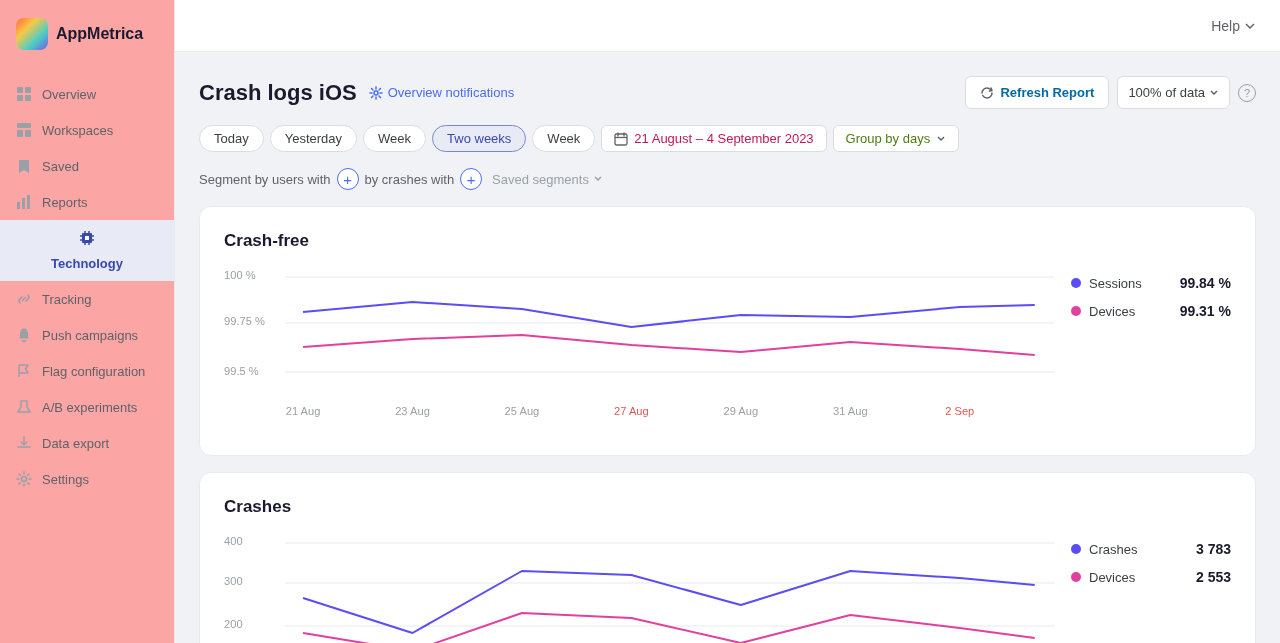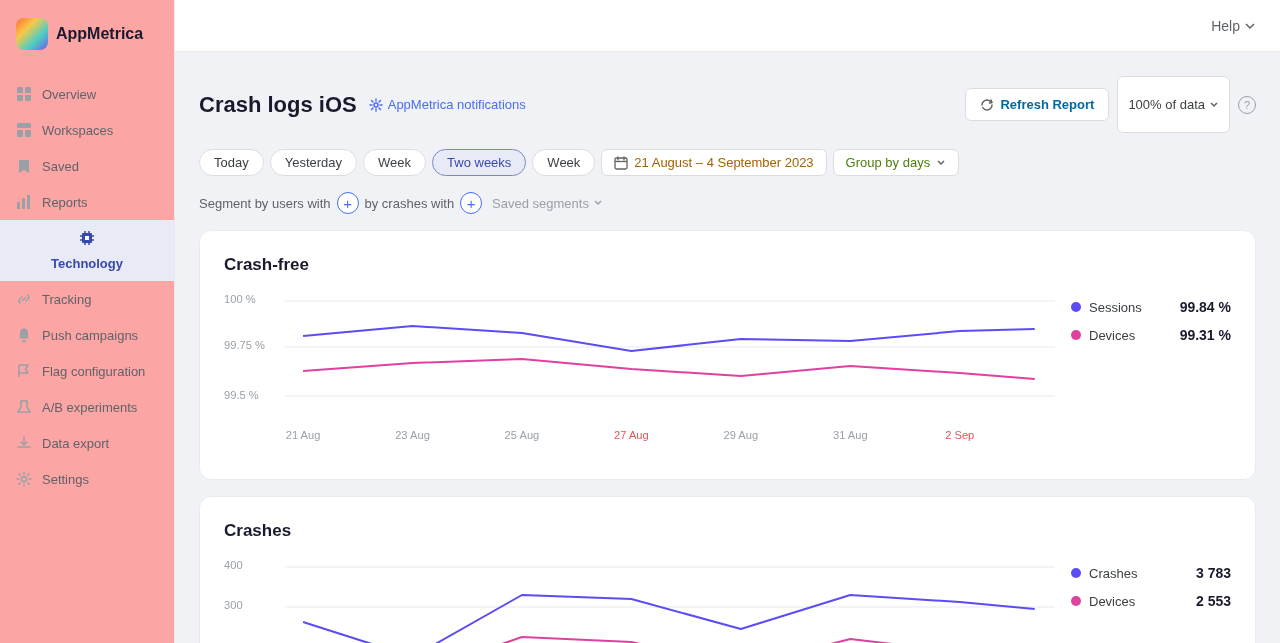--- a/index.html
+++ b/index.html
@@ -24,28 +24,28 @@
 
     
     .content { flex: 1; overflow-y: auto; padding: 24px 24px; }
 
     
     .page-header { display: flex; align-items: center; justify-content: space-between; margin-bottom: 16px; }
     .page-title-row { display: flex; align-items: center; gap: 12px; }
     .page-title { font-size: 22px; font-weight: 600; color: #1a1a2e; }
     .config-link { display: flex; align-items: center; gap: 5px; font-size: 13px; color: #4a6cf7; cursor: pointer; text-decoration: none; }
     .refresh-btn { display: flex; align-items: center; gap: 6px; background: #fff; border: 1px solid #dadce0; border-radius: 6px; padding: 8px 14px; font-size: 13px; color: #0369a1; cursor: pointer; font-weight: bold; }
-    .data-selector { display: flex; align-items: center; gap: 4px; background: #fff; border: 1px solid #dadce0; border-radius: 6px; padding: 20px 10px; font-size: 13px; color: #3c4043; cursor: pointer; margin-left: 8px; }
+    .data-selector { display: flex; align-items: center; gap: 4px; background: #fff; border: 1px solid #dadce0; border-radius: 6px; padding: 8px 10px; font-size: 13px; color: #3c4043; cursor: pointer; margin-left: 8px; }
     .info-icon { width: 18px; height: 18px; border-radius: 50%; border: 1.5px solid #9aa0a6; display: flex; align-items: center; justify-content: center; font-size: 11px; color: #9aa0a6; margin-left: 8px; cursor: pointer; }
 
     
     .filter-bar { display: flex; align-items: center; gap: 6px; margin-bottom: 16px; }
     .date-btn { background: #fff; border: 1px solid #dadce0; border-radius: 20px; padding: 5px 14px; font-size: 13px; color: #3c4043; cursor: pointer; }
     .date-btn.active { background: #e8eaf6; border-color: #7986cb; color: #3949ab; font-weight: 500; }
-    .date-range-btn { display: flex; align-items: center; gap: 6px; background: #fff; border: 1px solid #dadce0; border-radius: 6px; padding: 5px 12px; font-size: 13px; color: #a16207; cursor: pointer; }
+    .date-range-btn { display: flex; align-items: center; gap: 6px; background: #fff; border: 1px solid #dadce0; border-radius: 6px; padding: 5px 12px; font-size: 13px; color: #be185d; cursor: pointer; }
     .group-btn { display: flex; align-items: center; gap: 6px; background: #fff; border: 1px solid #dadce0; border-radius: 6px; padding: 5px 12px; font-size: 13px; color: #4d7c0f; cursor: pointer; }
 
     
     .segment-bar { display: flex; align-items: center; gap: 6px; margin-bottom: 16px; font-size: 13px; color: #5f6368; }
     .add-btn { width: 22px; height: 22px; border-radius: 50%; border: 1.5px solid #4a6cf7; color: #4a6cf7; display: flex; align-items: center; justify-content: center; cursor: pointer; font-size: 15px; font-weight: 400; background: #fff; }
     .saved-segments { display: flex; align-items: center; gap: 4px; color: #9aa0a6; cursor: pointer; margin-left: 4px; }
 
     
     .chart-card { background: #fff; border-radius: 12px; padding: 24px; margin-bottom: 16px; border: 1px solid #e8eaed; }
     .chart-title { font-size: 17px; font-weight: 600; color: #1a1a2e; margin-bottom: 16px; }
@@ -207,21 +207,21 @@
   <div class="content">
 
     <div class="page-header">
       <div class="page-title-row">
         <h1 class="page-title">Crash logs iOS</h1>
         <a class="config-link">
           <svg width="14" height="14" viewBox="0 0 14 14" fill="none">
               <circle cx="7" cy="7" r="2" stroke="#4a6cf7" stroke-width="1.5"></circle>
               <path d="M7 1v2M7 11v2M1 7h2M11 7h2M2.5 2.5l1.5 1.5M10 10l1.5 1.5M2.5 11.5L4 10M10 4l1.5-1.5" stroke="#4a6cf7" stroke-width="1.5" stroke-linecap="round"></path>
             </svg>
-          <span>AppMetrica notifications</span>
+          <span>Overview notifications</span>
         </a>
       </div>
       <div style="display:flex;align-items:center;">
         <button class="refresh-btn">
           <svg width="14" height="14" viewBox="0 0 14 14" fill="none">
               <path d="M2 7a5 5 0 015-5 5 5 0 014.3 2.5" stroke="#5f6368" stroke-width="1.5" stroke-linecap="round" fill="none"></path>
               <path d="M12 7a5 5 0 01-5 5 5 5 0 01-4.3-2.5" stroke="#5f6368" stroke-width="1.5" stroke-linecap="round" fill="none"></path>
               <path d="M11 2l1 2.5-2.5.5" stroke="#5f6368" stroke-width="1.5" stroke-linecap="round" stroke-linejoin="round" fill="none"></path>
             </svg>
           <span>Refresh Report</span>

